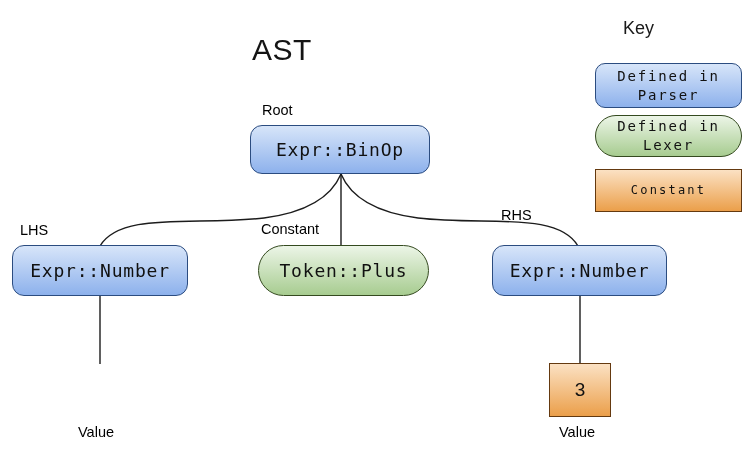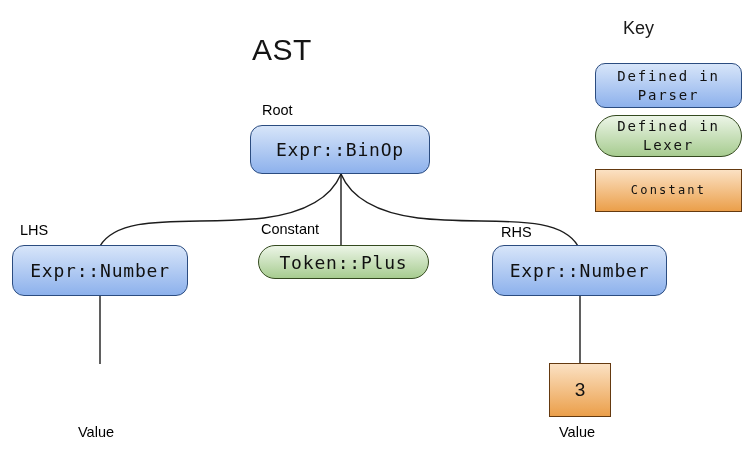--- a/index.html
+++ b/index.html
@@ -63,30 +63,30 @@
   .orange {
     background: linear-gradient(#fbe1c3, #eb9f4a);
     border: 1.6px solid #64390f;
   }
   .rounded { border-radius: 12px; }
   .pill    { border-radius: 26px; }
 
   
   .node-root      { left: 250px; top: 125px; width: 180px; height: 49px; font-size: 18px; letter-spacing: 0.8px; }
   .node-lhs       { left: 12px;  top: 245px; width: 176px; height: 51px; font-size: 18px; letter-spacing: 0.8px; }
-  .node-operation { left: 258px; top: 245px; width: 171px; height: 34px; font-size: 18px; letter-spacing: 0.8px; }
+  .node-operation { left: 258px; top: 245px; width: 171px; height: 51px; font-size: 18px; letter-spacing: 0.8px; }
   .node-rhs       { left: 492px; top: 245px; width: 175px; height: 51px; font-size: 18px; letter-spacing: 0.8px; }
   .node-val-lhs   { left: 68px;  top: 363px; width: 63px;  height: 54px; font-family: "Liberation Sans", sans-serif; font-size: 19px; }
   .node-val-rhs   { left: 549px; top: 363px; width: 62px;  height: 54px; font-family: "Liberation Sans", sans-serif; font-size: 19px; }
 
   
   .tag-root      { left: 262px; top: 102px; }
   .tag-lhs       { left: 20px;  top: 222px; }
   .tag-operation { left: 261px; top: 221px; }
-  .tag-rhs       { left: 501px; top: 224px; }
+  .tag-rhs       { left: 501px; top: 207px; }
   .tag-value-l   { left: 78px;  top: 424px; }
   .tag-value-r   { left: 559px; top: 424px; }
 
   
   .key-heading {
     position: absolute;
     left: 606px;
     top: 18px;
     font-size: 18px;
     color: #1a1a1a;

